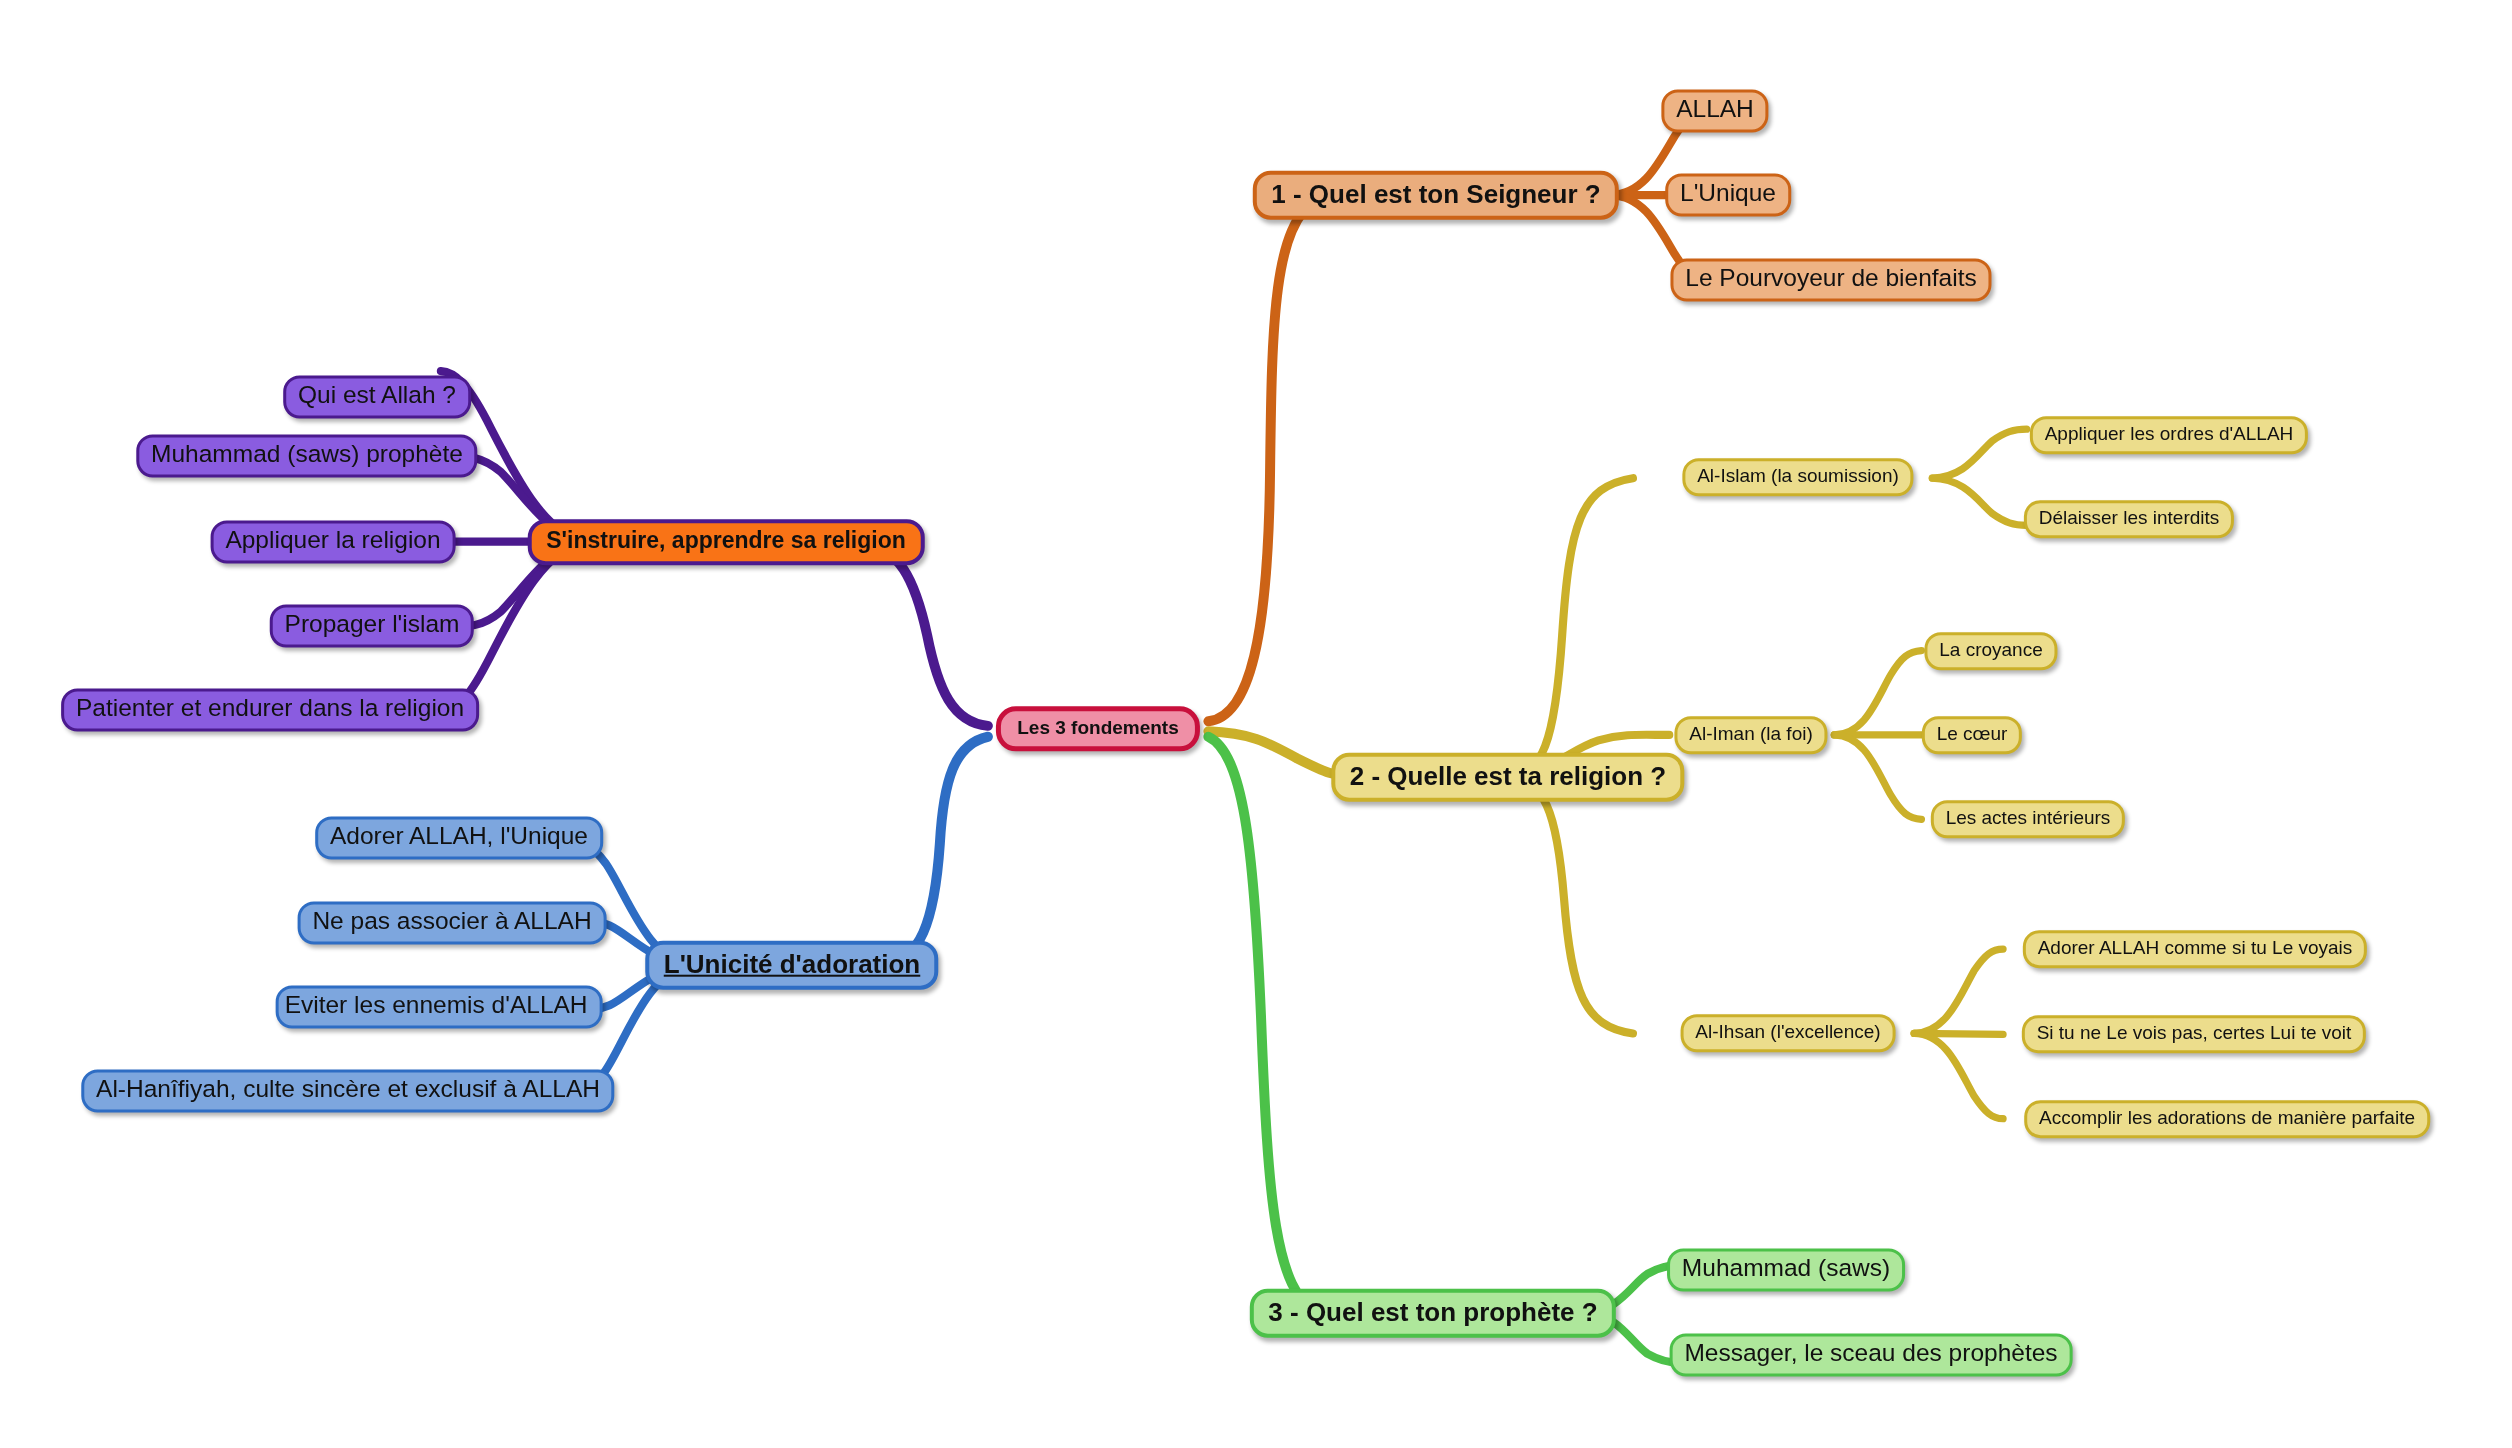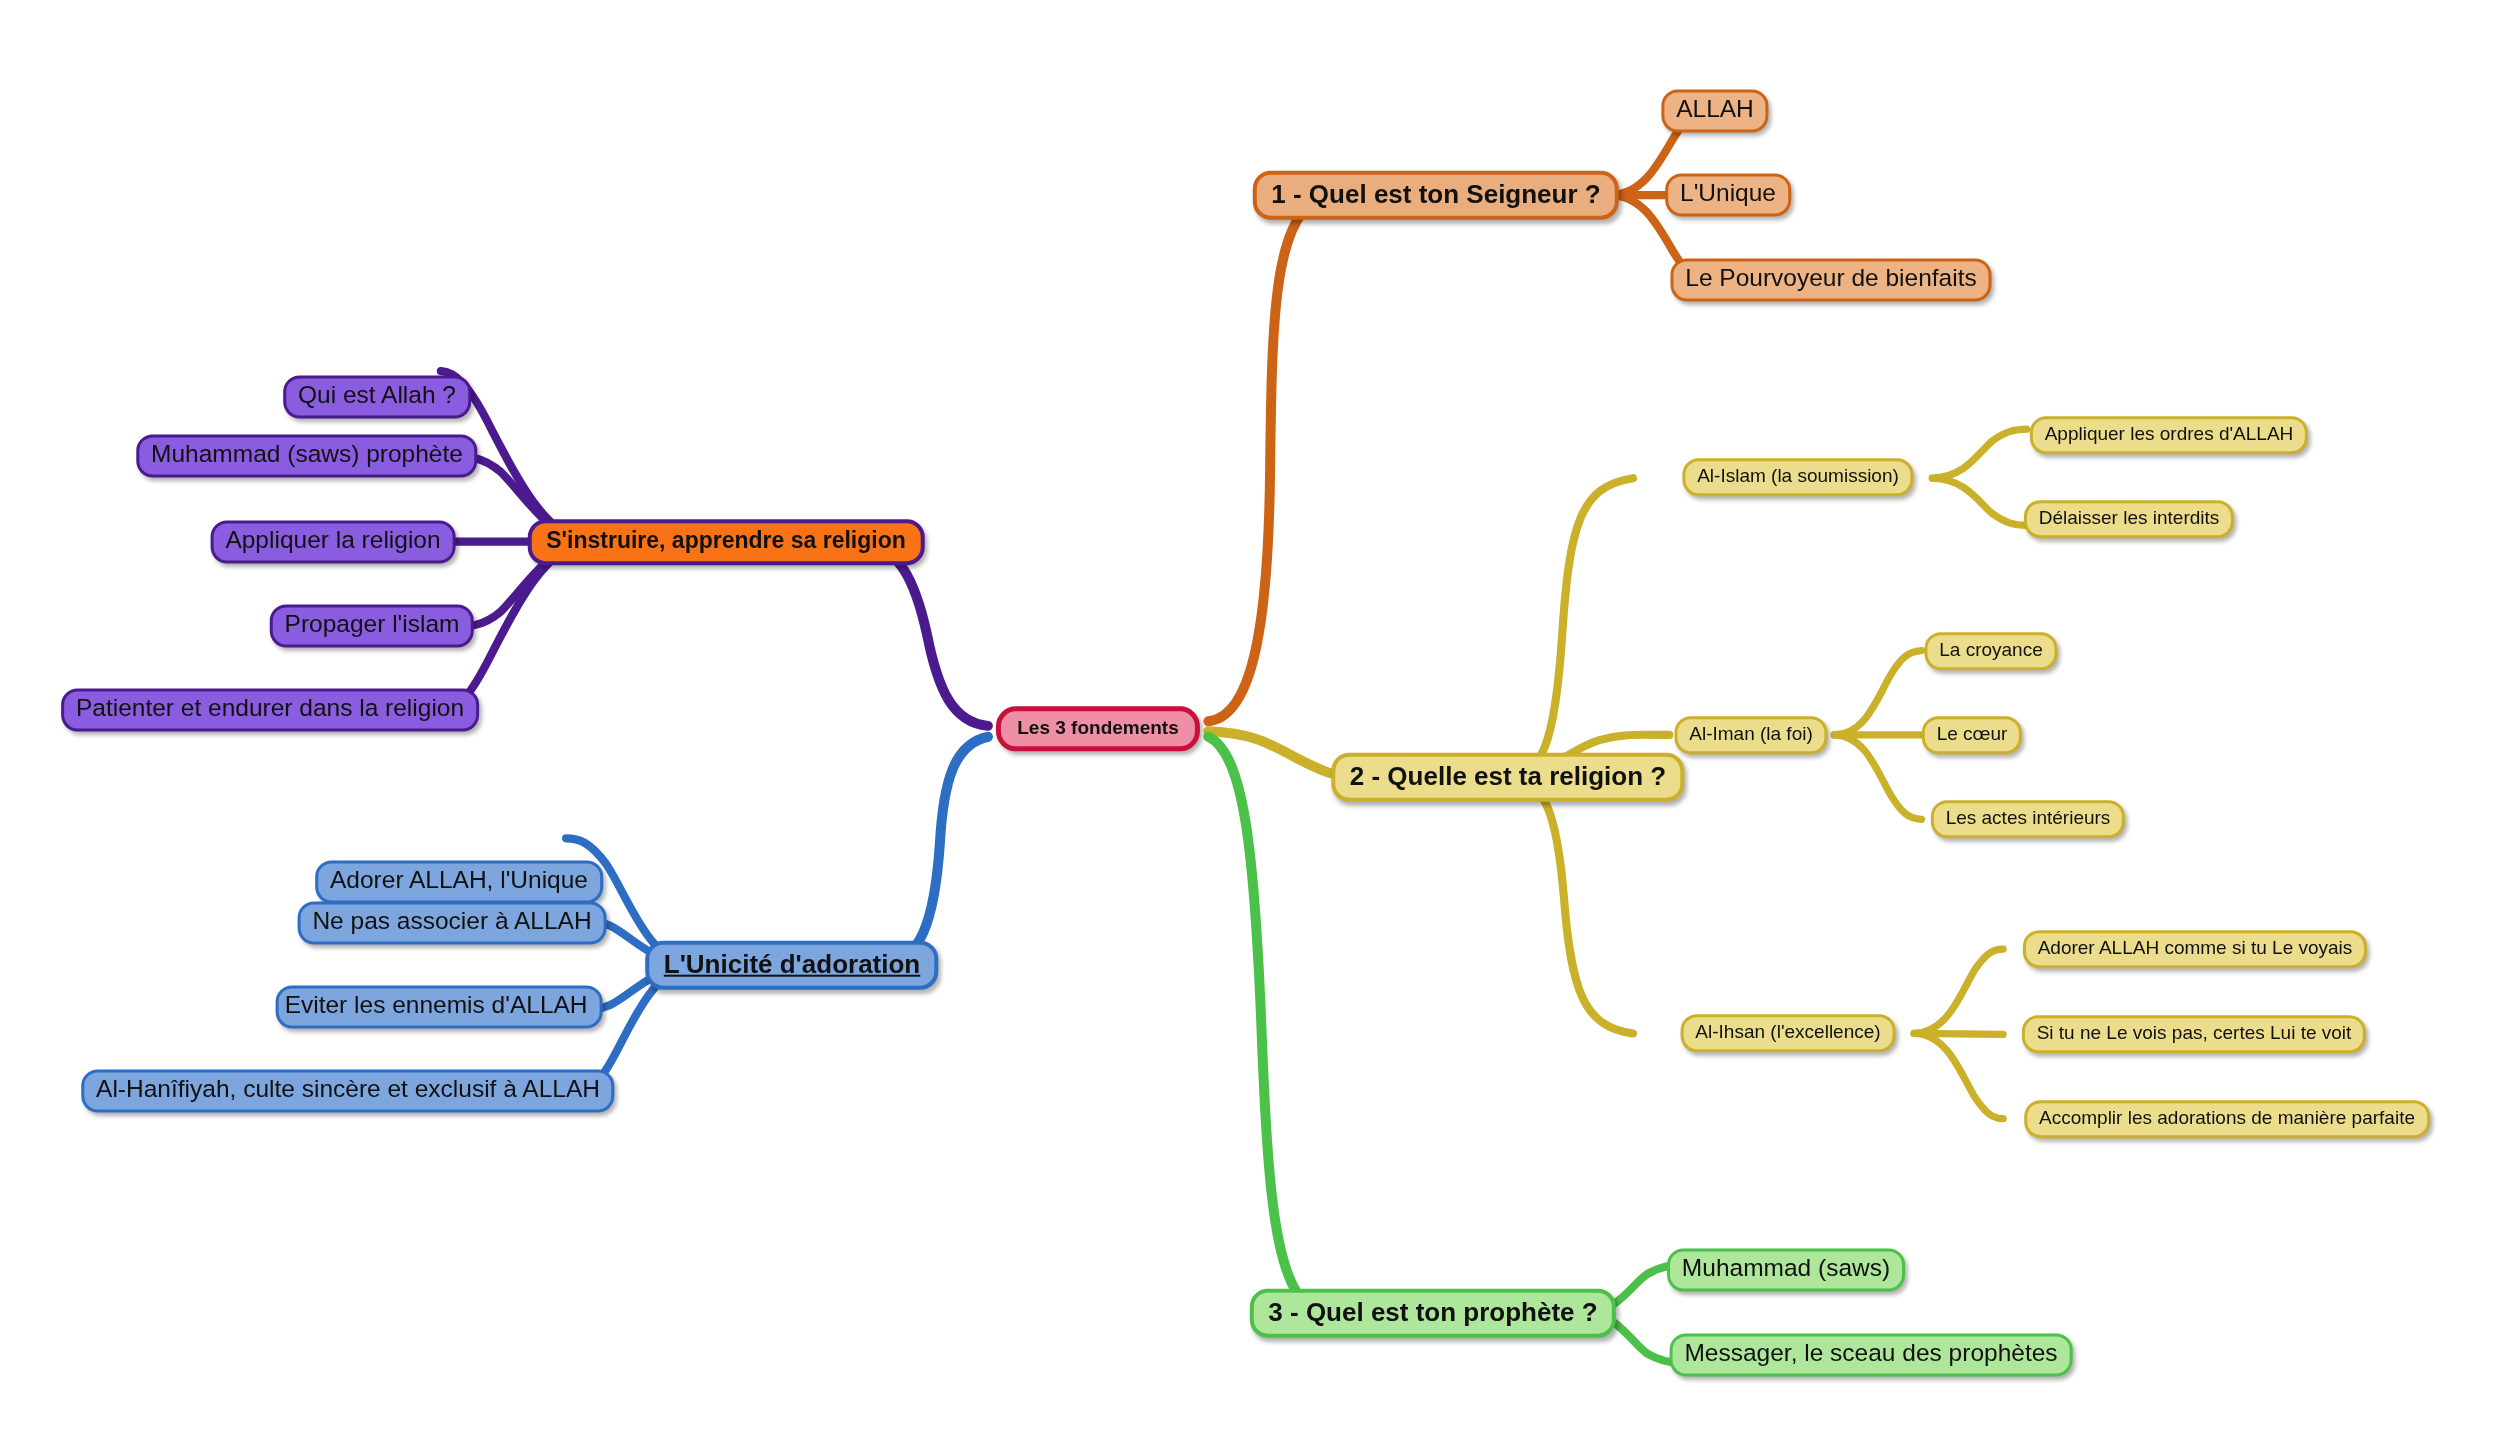--- a/index.html
+++ b/index.html
@@ -288,21 +288,21 @@
   <div class="node n-purple" style="left:372px; top:626px;">
     <span class="node-label">Propager l'islam</span>
   </div>
   <div class="node n-purple" style="left:270px; top:710px;">
     <span class="node-label">Patienter et endurer dans la religion</span>
   </div>
 
   <div class="node n-blue-main" style="left:792px; top:965px;text-decoration:underline;">
     <span class="node-label">L'Unicité d'adoration</span>
   </div>
-  <div class="node n-blue" style="left:459px; top:882px;">
+  <div class="node n-blue" style="left:459px; top:838px;">
     <span class="node-label">Adorer ALLAH, l'Unique</span>
   </div>
   <div class="node n-blue" style="left:452px; top:923px;">
     <span class="node-label">Ne pas associer à ALLAH</span>
   </div>
   <div class="node n-blue" style="left:439px; top:1007px;padding-left:6px;">
     <span class="node-label">Eviter les ennemis d'ALLAH</span>
   </div>
   <div class="node n-blue" style="left:348px; top:1091px;">
     <span class="node-label">Al-Hanîfiyah, culte sincère et exclusif à ALLAH</span>

